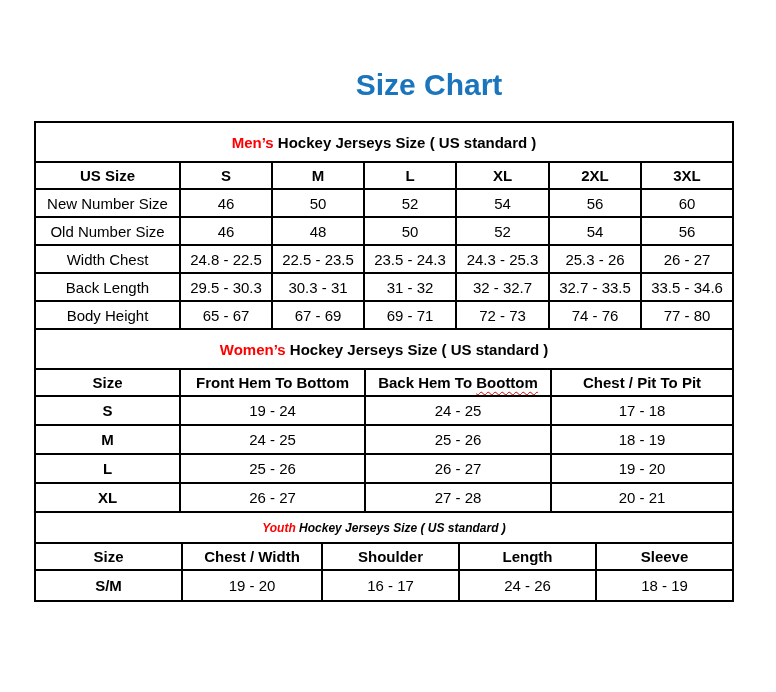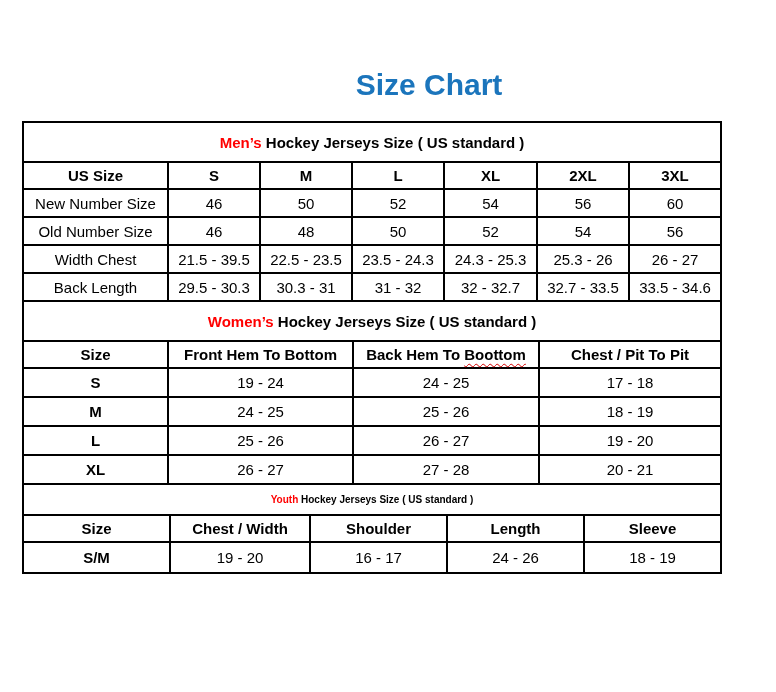--- a/index.html
+++ b/index.html
@@ -7,37 +7,37 @@
   body {
     width:776px; height:692px;
     font-family:"Liberation Sans", sans-serif;
     color:#000;
   }
   .page { position:relative; width:776px; height:692px; background:#fff; overflow:hidden; }
   .title {
     position:absolute; top:68px; left:0; width:100%;
     text-align:center; font-size:30px; font-weight:bold; color:#1B75BC;margin-left:41px;
   }
-  .chart-wrap { position:absolute; left:22px; top:121px; width:698px; }
+  .chart-wrap { position:absolute; left:34px; top:121px; width:698px; }
   table.size-table { border-collapse:collapse; width:698px; table-layout:fixed; }
   table.size-table + table.size-table { margin-top:-2px; }
   .size-table th, .size-table td {
     border:2px solid #000; text-align:center; vertical-align:middle;
     font-size:15px; padding:0 2px; background:#fff;
   }
   .section-header {
     background:#FFFF00; font-weight:bold; font-size:16px; height:40px;
   }
   .section-header .hl { color:#FF0000; }
   .head-row th { font-weight:bold; height:27px;margin-top:48px; }
   .data-row td { font-weight:normal; }
   .mens .data-row td { height:28px; }
   .womens .data-row td { height:29px; }
   .youth .data-row td { height:31px;margin-left:12px; }
-  .youth .section-header { height:31px; font-size:10px; }
+  .youth .section-header { height:31px; font-size:12px;font-style:italic; }
   td.bold-label { font-weight:bold; }
   .squiggle {
     text-decoration-line:underline;
     text-decoration-style:wavy;
     text-decoration-color:#d40000;
     text-decoration-thickness:1px;
     text-underline-offset:3px;
     text-align:right;
   }
 </style>
@@ -89,35 +89,44 @@
           <td>Old Number Size</td>
           <td>46</td>
           <td>48</td>
           <td>50</td>
           <td>52</td>
           <td>54</td>
           <td>56</td>
         </tr>
         <tr class="data-row">
           <td>Width Chest</td>
-          <td>21.5 - 39.5</td>
+          <td>24.8 - 22.5</td>
           <td>22.5 - 23.5</td>
           <td>23.5 - 24.3</td>
           <td>24.3 - 25.3</td>
           <td>25.3 - 26</td>
           <td>26 - 27</td>
         </tr>
         <tr class="data-row">
           <td>Back Length</td>
           <td>29.5 - 30.3</td>
           <td>30.3 - 31</td>
           <td>31 - 32</td>
           <td>32 - 32.7</td>
           <td>32.7 - 33.5</td>
           <td>33.5 - 34.6</td>
+        </tr>
+        <tr class="data-row">
+          <td>Body Height</td>
+          <td>65 - 67</td>
+          <td>67 - 69</td>
+          <td>69 - 71</td>
+          <td>72 - 73</td>
+          <td>74 - 76</td>
+          <td>77 - 80</td>
         </tr>
       </tbody>
     </table>
 
     <table class="size-table womens">
       <colgroup>
         <col style="width:145px">
           <col style="width:185px">
           <col style="width:186px">
           <col style="width:182px">

